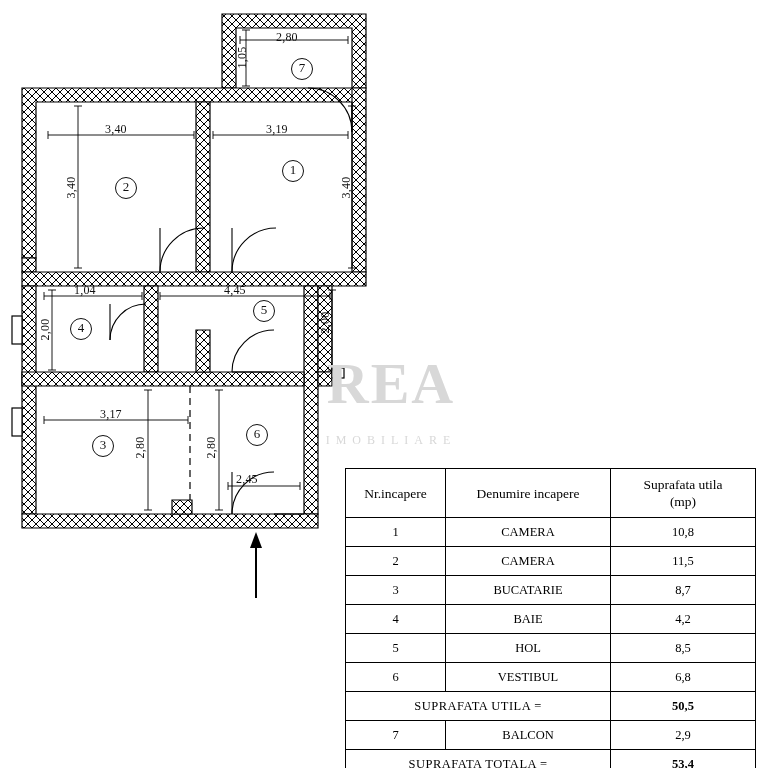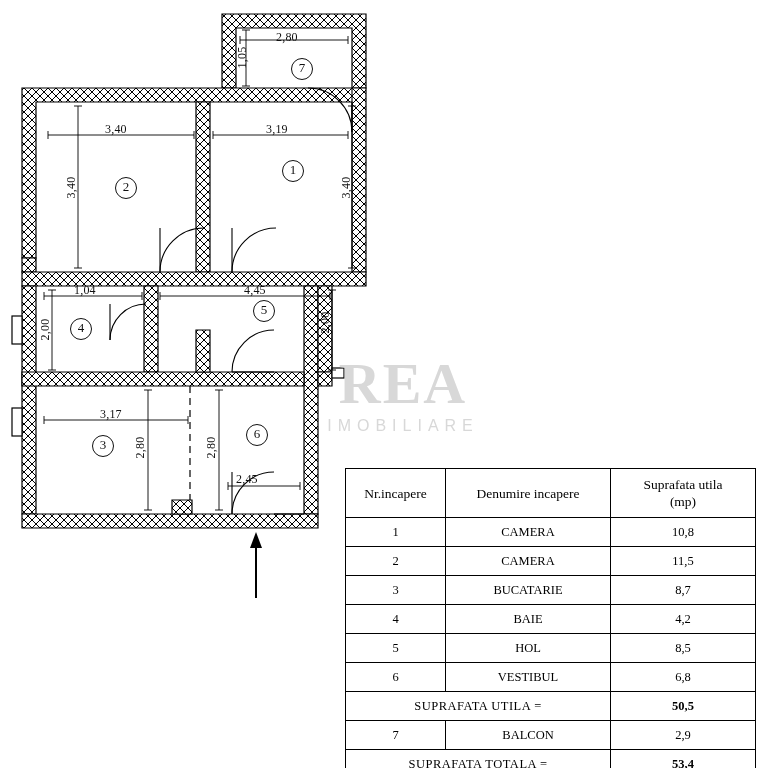--- a/index.html
+++ b/index.html
@@ -46,40 +46,40 @@
     font-family: "Liberation Serif", serif;
     font-size: 13px;
     line-height: 18px;
     text-align: center;
     background: #fff;
     color: #111;
   }
   
   .watermark {
     position: absolute;
-    left: 278px;
+    left: 266px;
     top: 355px;
     width: 250px;
     text-align: center;
     color: #d8d8d8;
     pointer-events: none;
     user-select: none;
   }
   .wm-main {
     font-family: "Liberation Serif", serif;
     font-size: 58px;
     font-weight: bold;
     letter-spacing: 2px;
     line-height: 58px;
   }
   .wm-sub {
-    font-family: Liberation Sans, sans-serif;
-    font-size: 16px;
+    font-family: Liberation Serif, serif;
+    font-size: 12px;
     letter-spacing: 6px;
-    margin-top: 4px;
+    margin-top: 20px;
   }
   
   .table-wrap {
     position: absolute;
     left: 345px;
     top: 468px;
     width: 410px;
   }
   table.legend {
     border-collapse: collapse;
@@ -248,21 +248,21 @@
     </g>
   </svg>
 
   <div class="dimlabel" style="left:276px; top:30px;">2,80</div>
   <div class="dimlabel vert" style="left:232px; top:50px; transform:rotate(-90deg);">1,05</div>
   <div class="dimlabel" style="left:105px; top:122px;">3,40</div>
   <div class="dimlabel" style="left:266px; top:122px;text-align:right;">3,19</div>
   <div class="dimlabel vert" style="left:61px; top:180px; transform:rotate(-90deg);">3,40</div>
   <div class="dimlabel vert" style="left:336px; top:180px; transform:rotate(-90deg);">3,40</div>
   <div class="dimlabel" style="left:74px; top:283px;">1,04</div>
-  <div class="dimlabel" style="left:244px; top:283px;text-align:center;">4,45</div>
+  <div class="dimlabel" style="left:224px; top:283px;text-align:center;">4,45</div>
   <div class="dimlabel vert" style="left:35px; top:322px; transform:rotate(-90deg);">2,00</div>
   <div class="dimlabel vert" style="left:315px; top:315px; transform:rotate(-90deg);">2,00</div>
   <div class="dimlabel" style="left:100px; top:407px;text-align:right;">3,17</div>
   <div class="dimlabel vert" style="left:130px; top:440px; transform:rotate(-90deg);">2,80</div>
   <div class="dimlabel vert" style="left:201px; top:440px; transform:rotate(-90deg);">2,80</div>
   <div class="dimlabel" style="left:236px; top:472px;">2,45</div>
 
   <div class="roomnum" style="left:282px; top:160px;">1</div>
   <div class="roomnum" style="left:115px; top:177px;">2</div>
   <div class="roomnum" style="left:92px; top:435px;">3</div>

